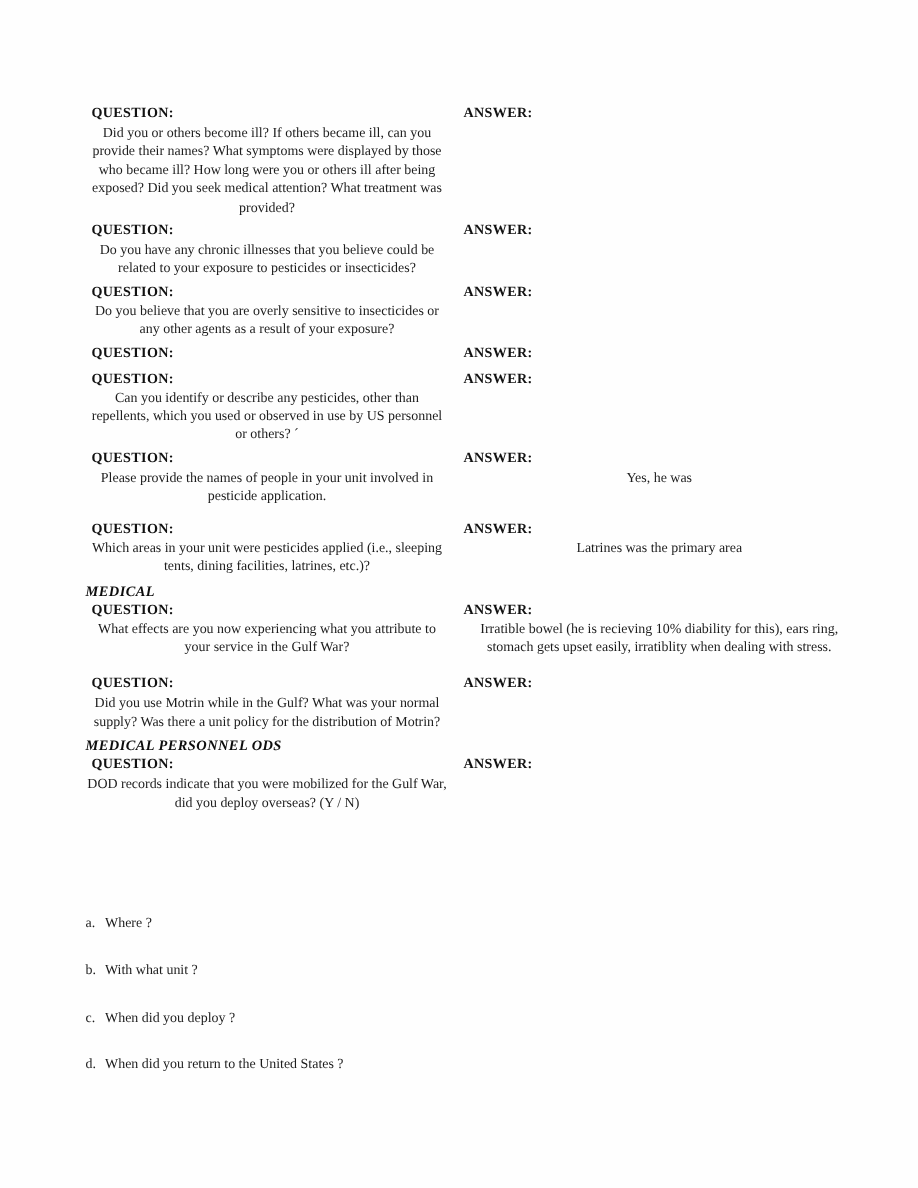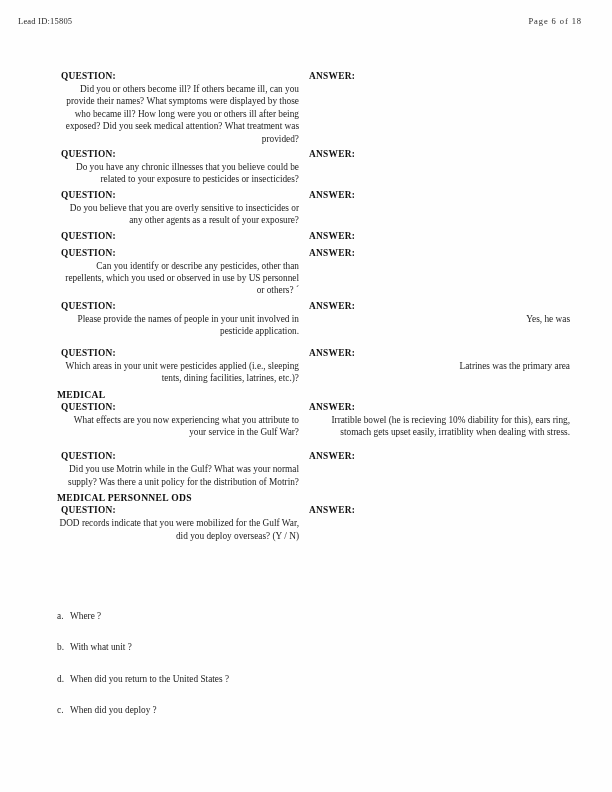--- a/index.html
+++ b/index.html
@@ -75,31 +75,32 @@
     margin: 0;
     color: #111;
   }
   .label.indent { padding-left: 4px; }
 
   .qtext, .atext {
     font-size: 9.3px;
     line-height: 12.4px;
     margin: 0;
     color: #1c1c1c;
-    text-align: right;
+    text-align: center;
   }
   .atext { min-height: 1px; }
 
   .section-head {
     font-weight: bold;
     font-size: 9.6px;
     letter-spacing: 0.3px;
     line-height: 13px;
     margin: 0;
     color: #0d0d0d;
+    font-style: italic;
   }
 
   .spacer-3 { height: 3px; }
   .spacer-9 { height: 9px; }
   .spacer-12 { height: 12px; }
 
   
   .subitems {
     position: absolute;
     left: 57px;
@@ -113,167 +114,163 @@
     color: #1c1c1c;
     white-space: nowrap;
   }
   .subitem .marker { display: inline-block; min-width: 13px; }
 </style>
 </head>
 <body>
 
 <div class="page">
 
-  <div class="page-header">
-    <span class="lead-id">Lead ID:15805</span>
-    <span class="page-num">Page  6 of  18</span>
+
+  <div class="body-area">
+
+    <div class="qa-block">
+      <div class="col-q">
+        <p class="label indent">QUESTION:</p>
+        <p class="qtext">Did you or others become ill?  If others became ill, can you provide their names?  What symptoms were displayed by those who became ill?  How long were you or others ill after being exposed?  Did you seek medical attention?  What treatment was provided?</p>
+      </div>
+      <div class="col-a">
+        <p class="label">ANSWER:</p>
+        <p class="atext"></p>
+      </div>
+    </div>
+
+    <div class="spacer-3"></div>
+
+    <div class="qa-block">
+      <div class="col-q">
+        <p class="label indent">QUESTION:</p>
+        <p class="qtext">Do you have any chronic illnesses that you believe could be related to your exposure to pesticides or insecticides?</p>
+      </div>
+      <div class="col-a">
+        <p class="label">ANSWER:</p>
+        <p class="atext"></p>
+      </div>
+    </div>
+
+    <div class="spacer-3"></div>
+
+    <div class="qa-block">
+      <div class="col-q">
+        <p class="label indent">QUESTION:</p>
+        <p class="qtext">Do you believe that you are overly sensitive to insecticides or any other agents as a result of your exposure?</p>
+      </div>
+      <div class="col-a">
+        <p class="label">ANSWER:</p>
+        <p class="atext"></p>
+      </div>
+    </div>
+
+    <div class="spacer-3"></div>
+
+    <div class="qa-block">
+      <div class="col-q">
+        <p class="label indent">QUESTION:</p>
+      </div>
+      <div class="col-a">
+        <p class="label">ANSWER:</p>
+        <p class="atext"></p>
+      </div>
+    </div>
+
+    <div class="spacer-3"></div>
+
+    <div class="qa-block">
+      <div class="col-q">
+        <p class="label indent">QUESTION:</p>
+        <p class="qtext">Can you identify or describe any pesticides, other than repellents, which you used or observed in use by US personnel or others? ´</p>
+      </div>
+      <div class="col-a">
+        <p class="label">ANSWER:</p>
+        <p class="atext"></p>
+      </div>
+    </div>
+
+    <div class="spacer-3"></div>
+
+    <div class="qa-block">
+      <div class="col-q">
+        <p class="label indent">QUESTION:</p>
+        <p class="qtext">Please provide the names of people in your unit involved in pesticide application.</p>
+      </div>
+      <div class="col-a">
+        <p class="label">ANSWER:</p>
+        <p class="atext">Yes, he was</p>
+      </div>
+    </div>
+
+    <div class="spacer-9"></div>
+
+    <div class="qa-block">
+      <div class="col-q">
+        <p class="label indent">QUESTION:</p>
+        <p class="qtext">Which areas in your unit were pesticides applied (i.e., sleeping tents, dining facilities, latrines, etc.)?</p>
+      </div>
+      <div class="col-a">
+        <p class="label">ANSWER:</p>
+        <p class="atext">Latrines was the primary area</p>
+      </div>
+    </div>
+
+    <div class="spacer-3"></div>
+
+    <p class="section-head">MEDICAL</p>
+
+    <div class="qa-block">
+      <div class="col-q">
+        <p class="label indent">QUESTION:</p>
+        <p class="qtext">What effects are you now experiencing what you attribute to your service in the Gulf War?</p>
+      </div>
+      <div class="col-a">
+        <p class="label">ANSWER:</p>
+        <p class="atext">Irratible bowel (he is recieving 10% diability for this), ears ring, stomach gets upset easily, irratiblity when dealing with stress.</p>
+      </div>
+    </div>
+
+    <div class="spacer-12"></div>
+
+    <div class="qa-block">
+      <div class="col-q">
+        <p class="label indent">QUESTION:</p>
+        <p class="qtext">Did you use Motrin while in the Gulf?  What was your normal supply?  Was there a unit policy for the distribution of Motrin?</p>
+      </div>
+      <div class="col-a">
+        <p class="label">ANSWER:</p>
+      </div>
+    </div>
+
+    <div class="spacer-3"></div>
+
+    <p class="section-head">MEDICAL PERSONNEL ODS</p>
+
+    <div class="qa-block">
+      <div class="col-q">
+        <p class="label indent">QUESTION:</p>
+        <p class="qtext">DOD records indicate that you were mobilized for the Gulf War, did you deploy overseas?  (Y / N)</p>
+      </div>
+      <div class="col-a">
+        <p class="label">ANSWER:</p>
+        <p class="atext"></p>
+      </div>
+    </div>
+
   </div>
 
-  <div class="body-area">
-
-    <div class="qa-block">
-      <div class="col-q">
-        <p class="label indent">QUESTION:</p>
-        <p class="qtext">Did you or others become ill?  If others became ill, can you provide their names?  What symptoms were displayed by those who became ill?  How long were you or others ill after being exposed?  Did you seek medical attention?  What treatment was provided?</p>
-      </div>
-      <div class="col-a">
-        <p class="label">ANSWER:</p>
-        <p class="atext"></p>
-      </div>
-    </div>
-
-    <div class="spacer-3"></div>
-
-    <div class="qa-block">
-      <div class="col-q">
-        <p class="label indent">QUESTION:</p>
-        <p class="qtext">Do you have any chronic illnesses that you believe could be related to your exposure to pesticides or insecticides?</p>
-      </div>
-      <div class="col-a">
-        <p class="label">ANSWER:</p>
-        <p class="atext"></p>
-      </div>
-    </div>
-
-    <div class="spacer-3"></div>
-
-    <div class="qa-block">
-      <div class="col-q">
-        <p class="label indent">QUESTION:</p>
-        <p class="qtext">Do you believe that you are overly sensitive to insecticides or any other agents as a result of your exposure?</p>
-      </div>
-      <div class="col-a">
-        <p class="label">ANSWER:</p>
-        <p class="atext"></p>
-      </div>
-    </div>
-
-    <div class="spacer-3"></div>
-
-    <div class="qa-block">
-      <div class="col-q">
-        <p class="label indent">QUESTION:</p>
-      </div>
-      <div class="col-a">
-        <p class="label">ANSWER:</p>
-        <p class="atext"></p>
-      </div>
-    </div>
-
-    <div class="spacer-3"></div>
-
-    <div class="qa-block">
-      <div class="col-q">
-        <p class="label indent">QUESTION:</p>
-        <p class="qtext">Can you identify or describe any pesticides, other than repellents, which you used or observed in use by US personnel or others? ´</p>
-      </div>
-      <div class="col-a">
-        <p class="label">ANSWER:</p>
-        <p class="atext"></p>
-      </div>
-    </div>
-
-    <div class="spacer-3"></div>
-
-    <div class="qa-block">
-      <div class="col-q">
-        <p class="label indent">QUESTION:</p>
-        <p class="qtext">Please provide the names of people in your unit involved in pesticide application.</p>
-      </div>
-      <div class="col-a">
-        <p class="label">ANSWER:</p>
-        <p class="atext">Yes, he was</p>
-      </div>
-    </div>
-
-    <div class="spacer-9"></div>
-
-    <div class="qa-block">
-      <div class="col-q">
-        <p class="label indent">QUESTION:</p>
-        <p class="qtext">Which areas in your unit were pesticides applied (i.e., sleeping tents, dining facilities, latrines, etc.)?</p>
-      </div>
-      <div class="col-a">
-        <p class="label">ANSWER:</p>
-        <p class="atext">Latrines was the primary area</p>
-      </div>
-    </div>
-
-    <div class="spacer-3"></div>
-
-    <p class="section-head">MEDICAL</p>
-
-    <div class="qa-block">
-      <div class="col-q">
-        <p class="label indent">QUESTION:</p>
-        <p class="qtext">What effects are you now experiencing what you attribute to your service in the Gulf War?</p>
-      </div>
-      <div class="col-a">
-        <p class="label">ANSWER:</p>
-        <p class="atext">Irratible bowel (he is recieving 10% diability for this), ears ring, stomach gets upset easily, irratiblity when dealing with stress.</p>
-      </div>
-    </div>
-
-    <div class="spacer-12"></div>
-
-    <div class="qa-block">
-      <div class="col-q">
-        <p class="label indent">QUESTION:</p>
-        <p class="qtext">Did you use Motrin while in the Gulf?  What was your normal supply?  Was there a unit policy for the distribution of Motrin?</p>
-      </div>
-      <div class="col-a">
-        <p class="label">ANSWER:</p>
-      </div>
-    </div>
-
-    <div class="spacer-3"></div>
-
-    <p class="section-head">MEDICAL PERSONNEL ODS</p>
-
-    <div class="qa-block">
-      <div class="col-q">
-        <p class="label indent">QUESTION:</p>
-        <p class="qtext">DOD records indicate that you were mobilized for the Gulf War, did you deploy overseas?  (Y / N)</p>
-      </div>
-      <div class="col-a">
-        <p class="label">ANSWER:</p>
-        <p class="atext"></p>
-      </div>
-    </div>
-
+  <div class="subitems">
+    <div class="subitem">
+      <span class="marker">a.</span><span>Where ?</span>
+    </div>
+    <div class="subitem">
+      <span class="marker">b.</span><span>With what unit ?</span>
+    </div>
+    <div class="subitem">
+      <span class="marker">c.</span><span>When did you deploy ?</span>
+    </div>
+    <div class="subitem">
+      <span class="marker">d.</span><span>When did you return to the United States ?</span>
+    </div>
   </div>
 
-  <div class="subitems">
-    <div class="subitem">
-      <span class="marker">a.</span><span>Where ?</span>
-    </div>
-    <div class="subitem">
-      <span class="marker">b.</span><span>With what unit ?</span>
-    </div>
-    <div class="subitem">
-      <span class="marker">d.</span><span>When did you return to the United States ?</span>
-    </div>
-    <div class="subitem">
-      <span class="marker">c.</span><span>When did you deploy ?</span>
-    </div>
-  </div>
-
 </div>
 
 </body></html>

